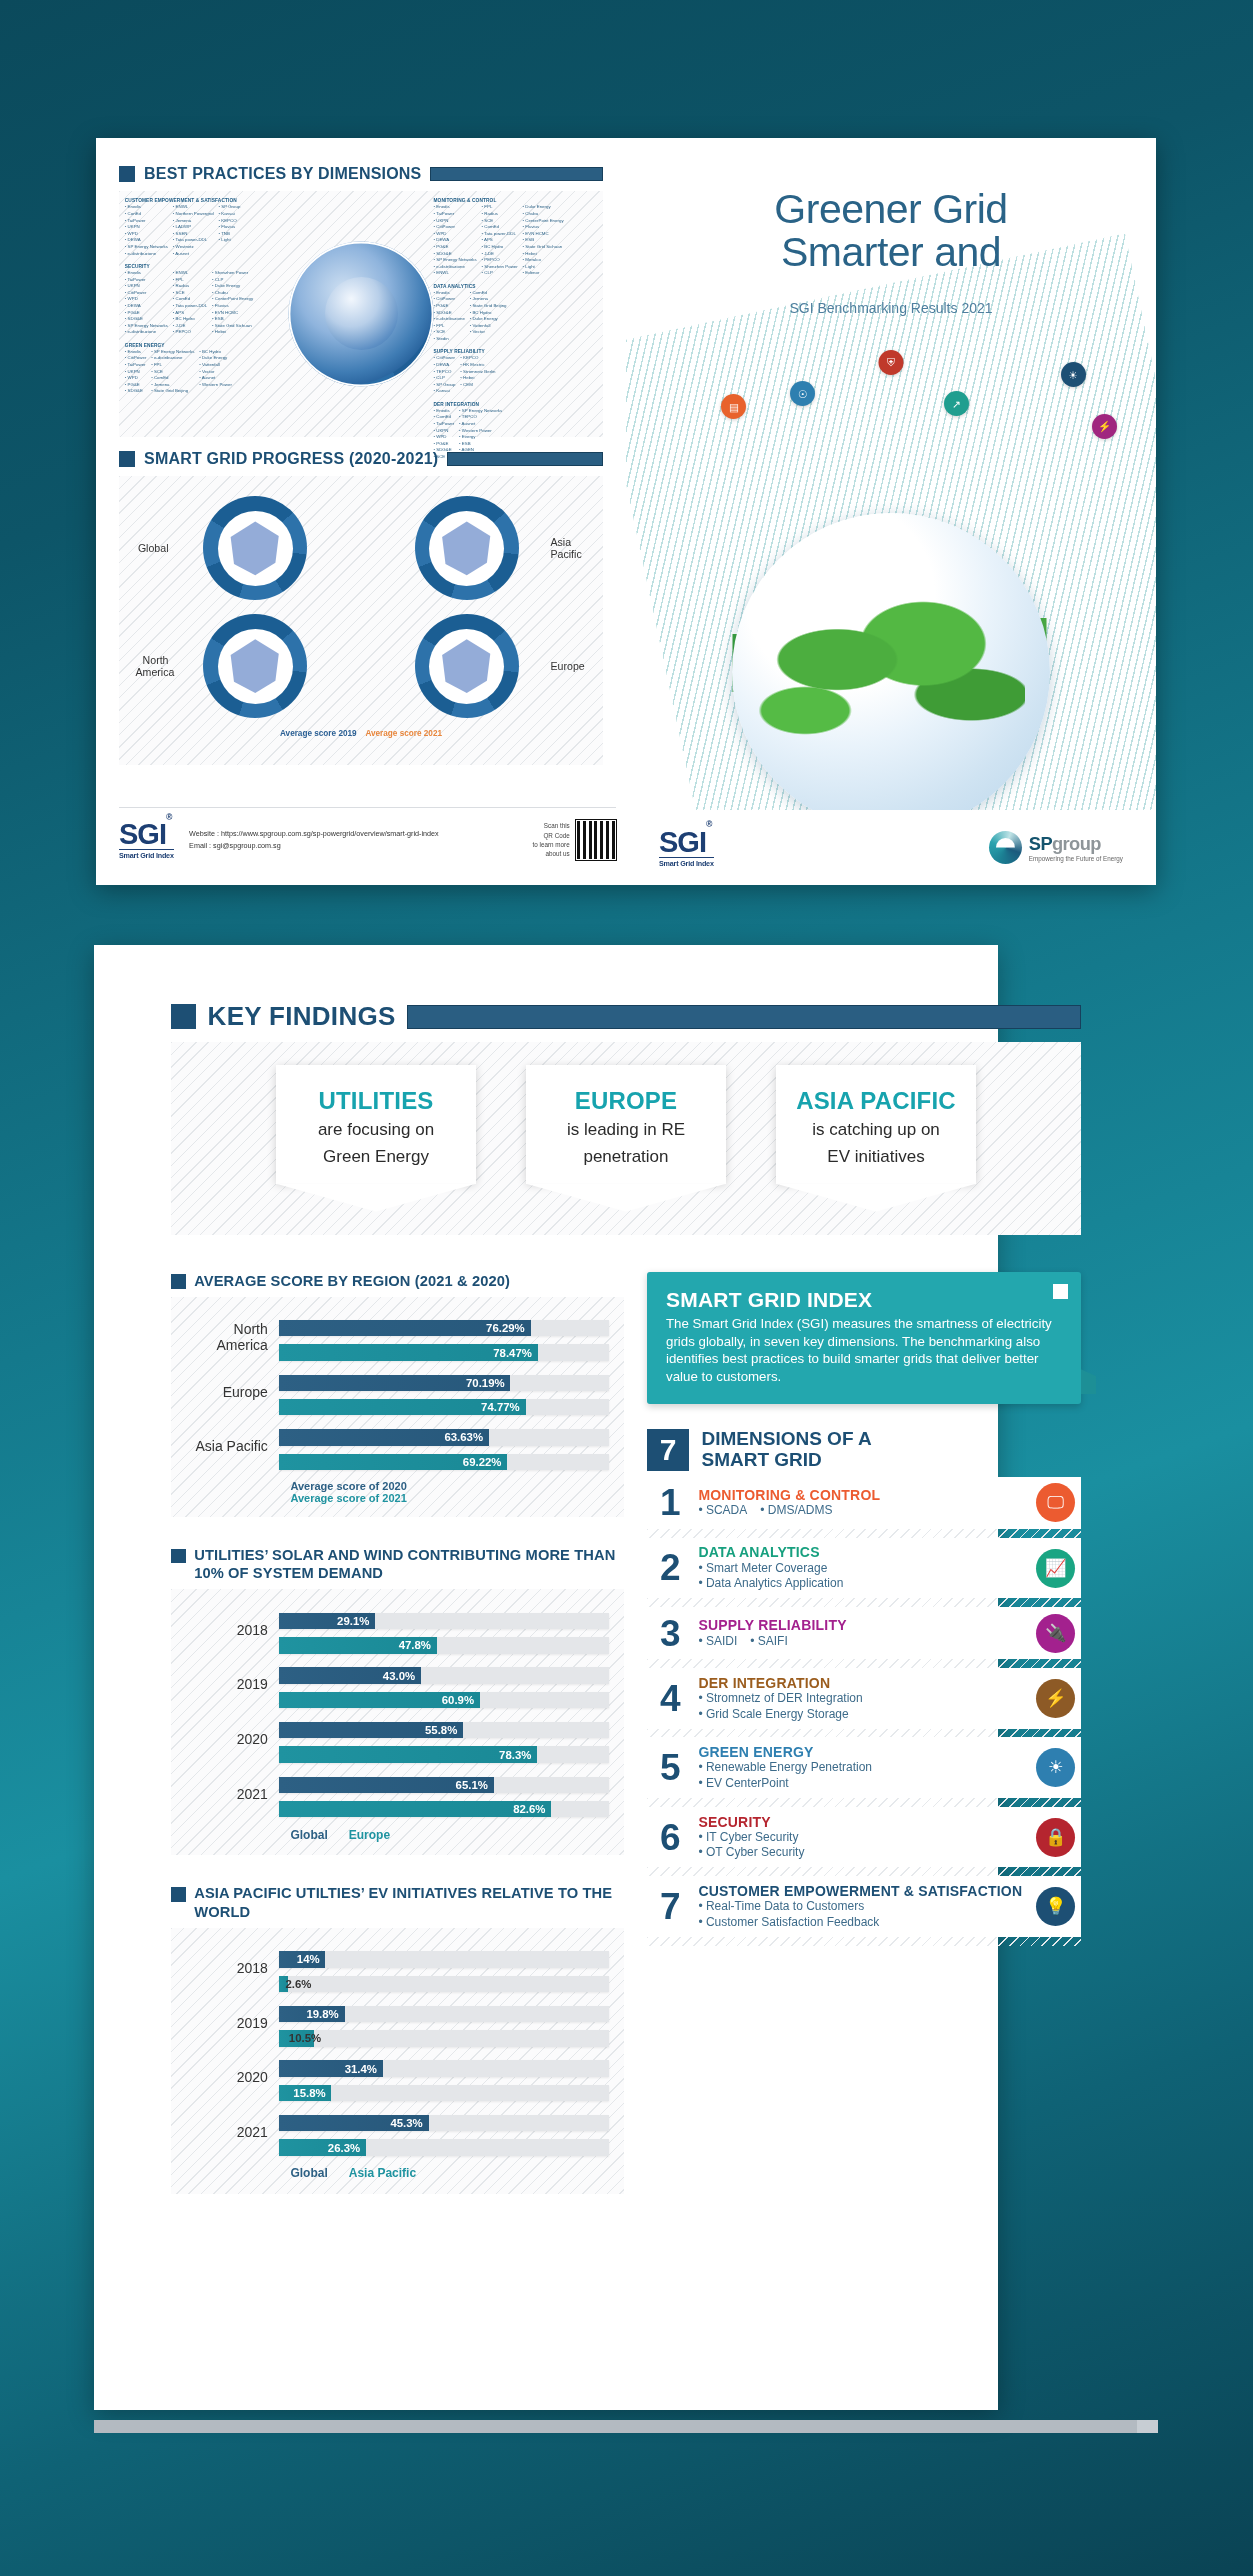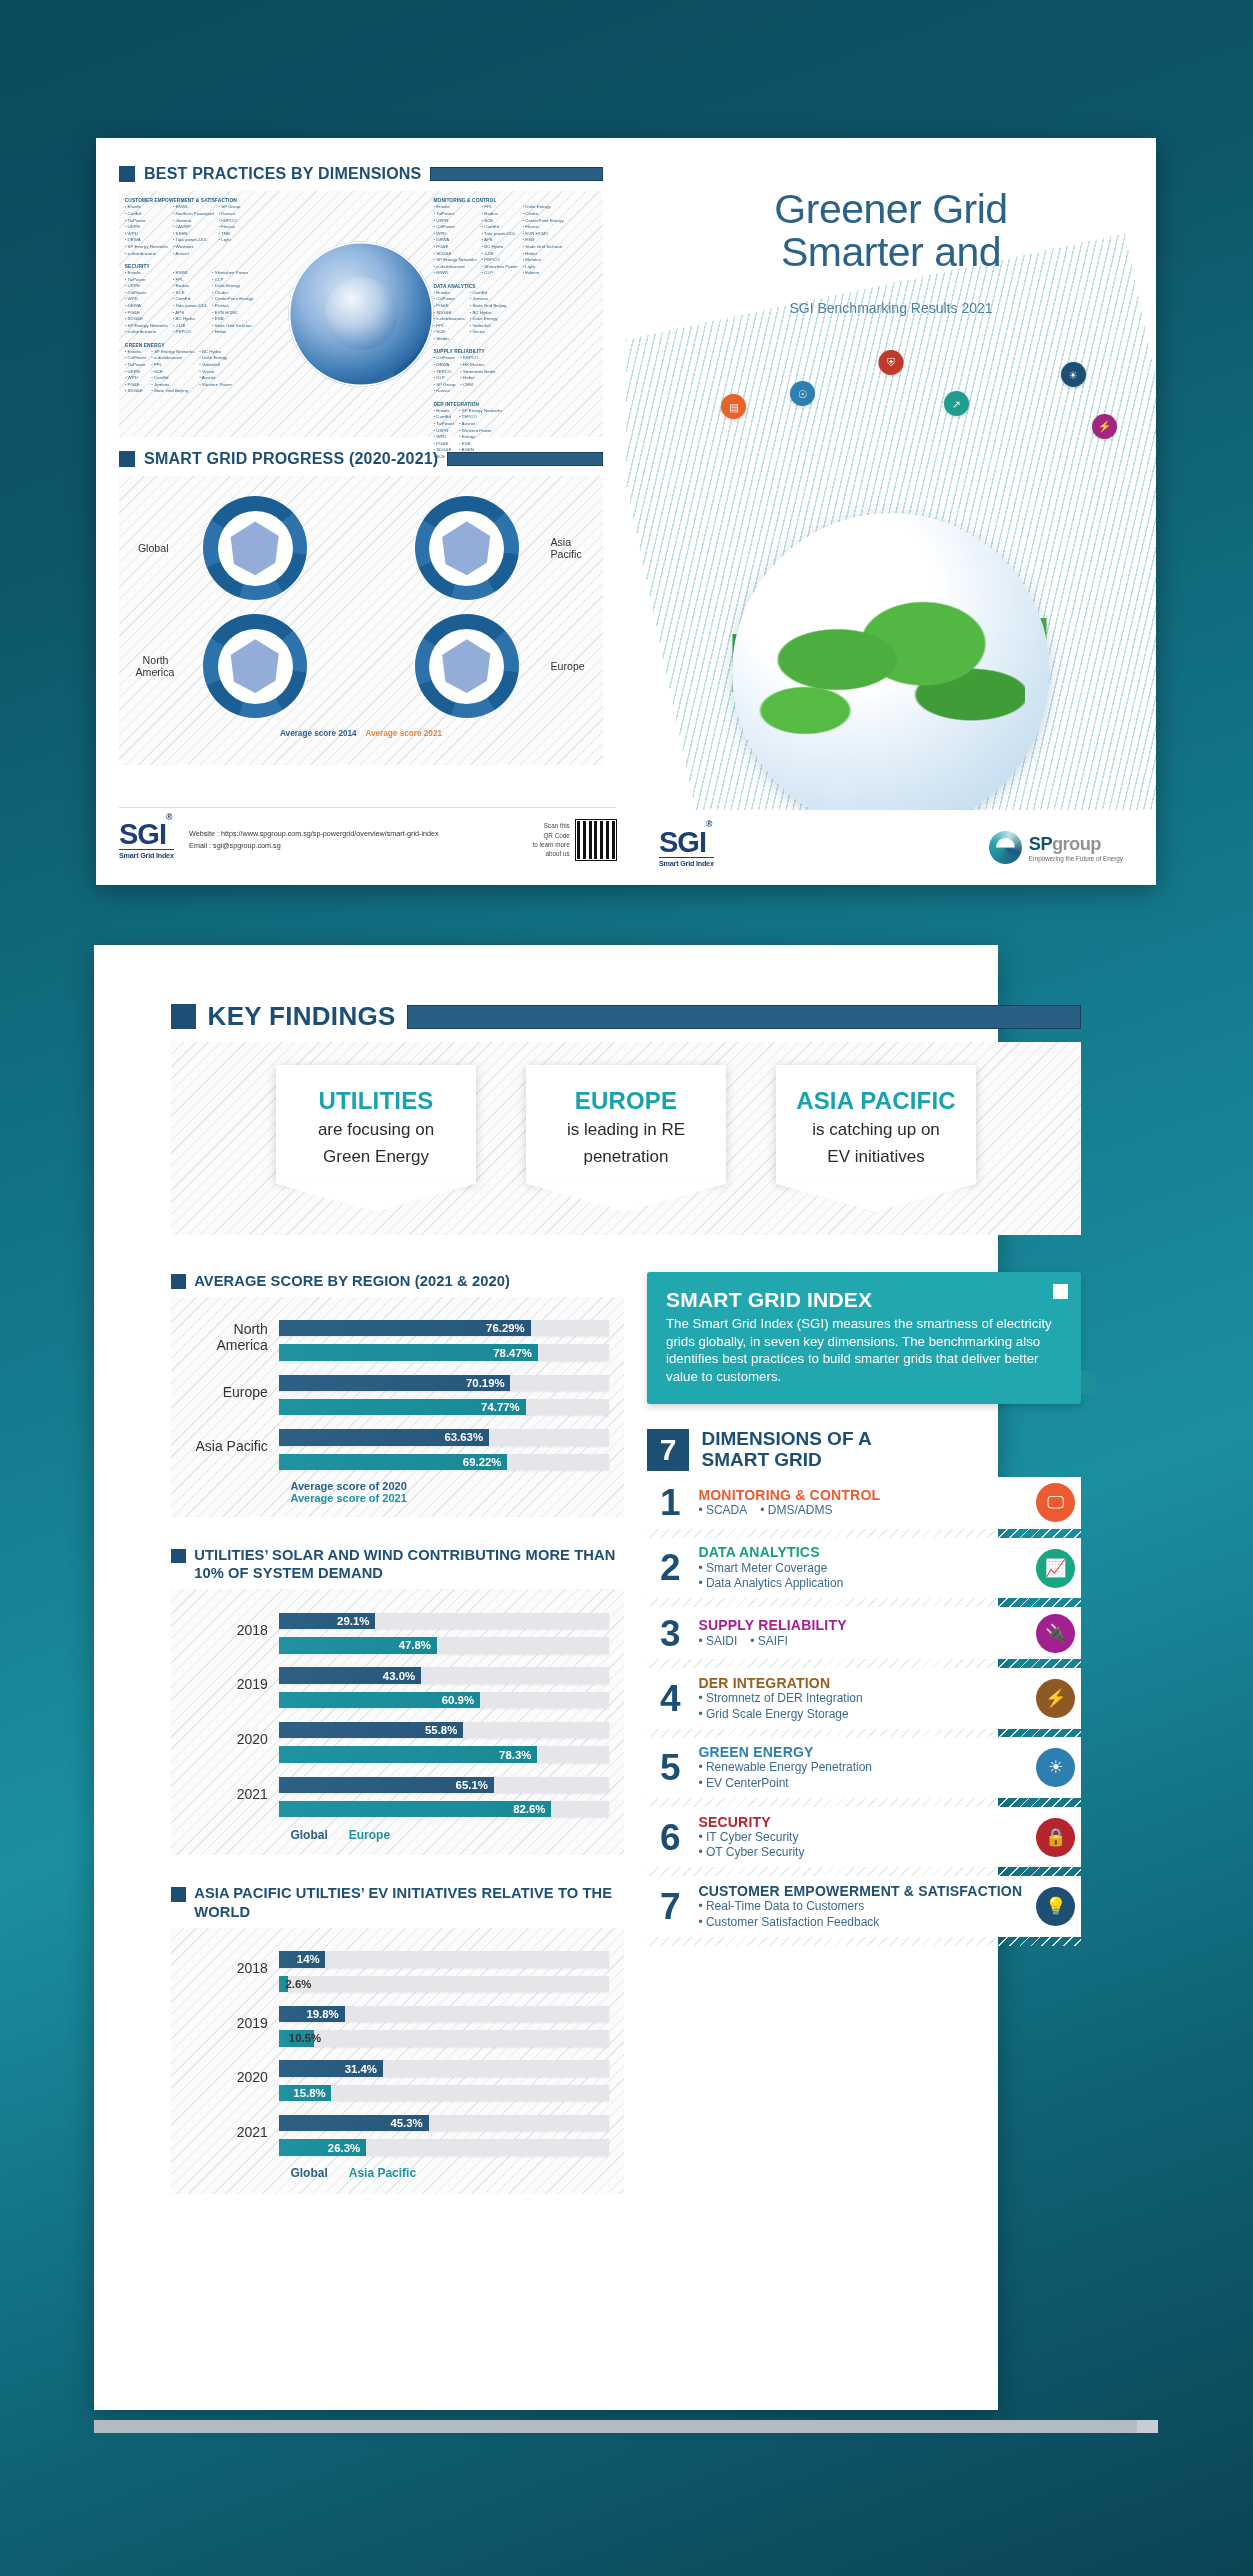--- a/index.html
+++ b/index.html
@@ -463,21 +463,21 @@
             </div>
         </div>
         <div class="radar-cell">
           <div class="radar">
               <div class="poly"></div>
             </div>
           <div class="radar-lab rl-right">Europe</div>
         </div>
       </div>
       <div class="radar-legend">
-        <span class="lg-2020">Average score 2014</span>
+        <span class="lg-2020">Average score 2019</span>
         &nbsp;&nbsp;
         <span class="lg-2021">Average score 2021</span>
       </div>
     </div>
 
     <div class="c1-foot">
       <div>
         <div class="sgi-logo"><span>SGI</span><sup>®</sup></div>
         <div class="sgi-sub">Smart Grid Index</div>
       </div>

